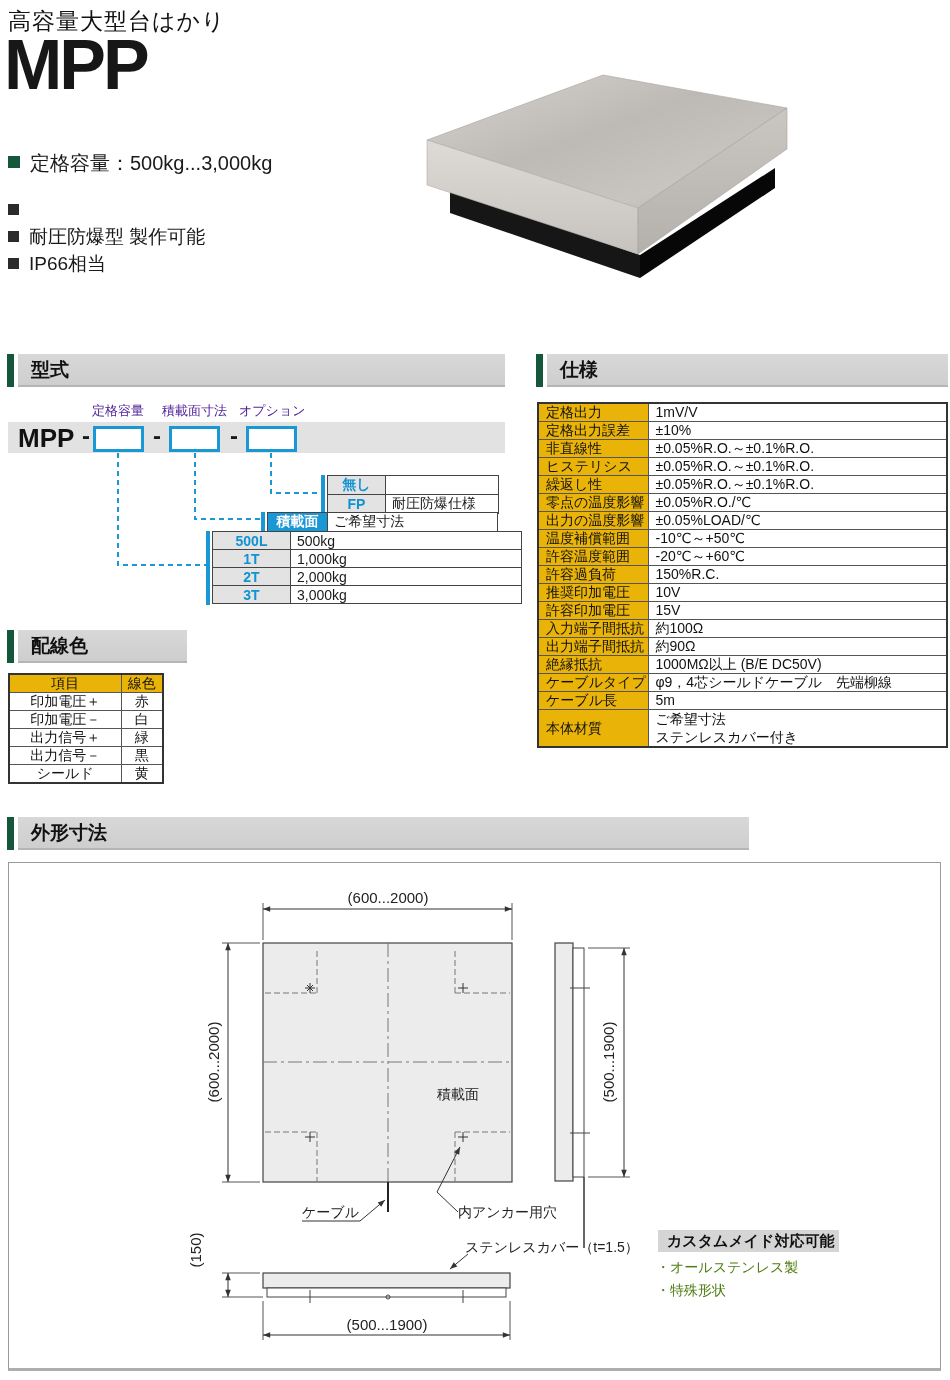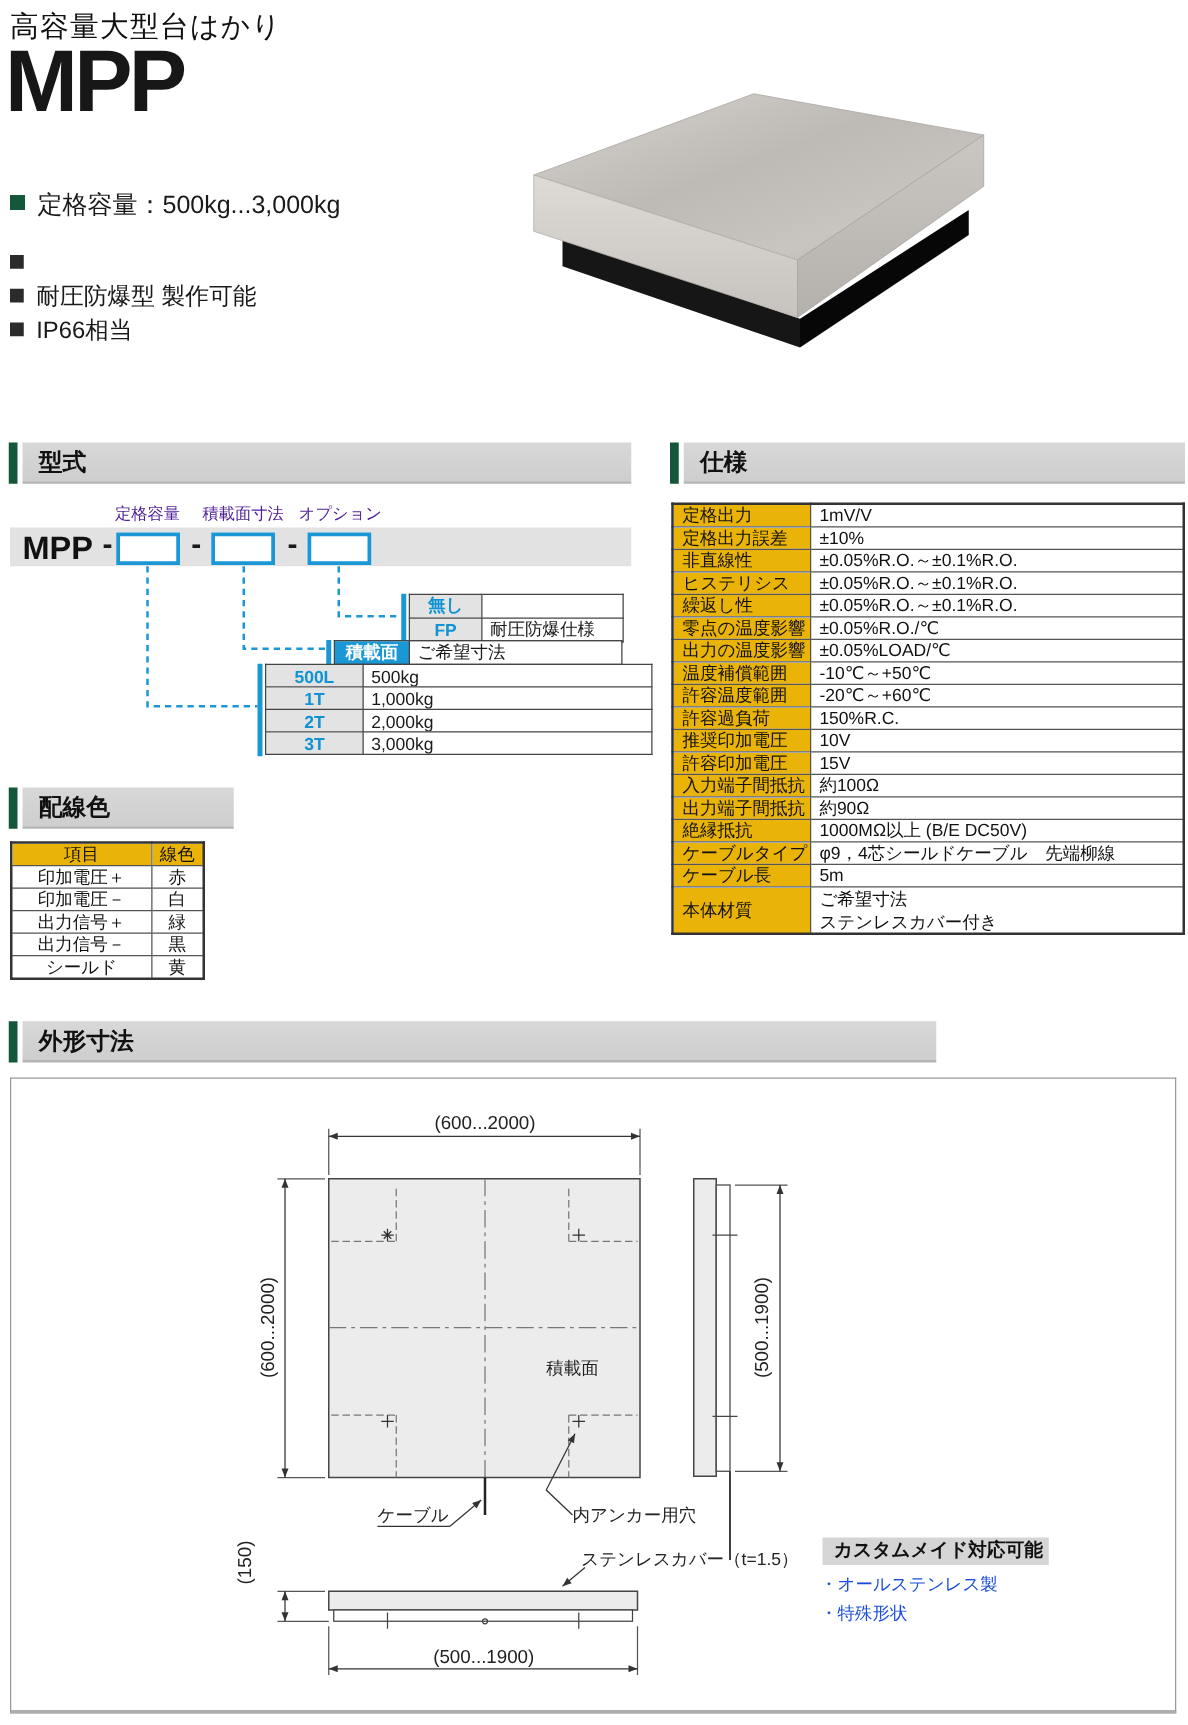--- a/index.html
+++ b/index.html
@@ -56,21 +56,21 @@
   .ext { stroke:#555; stroke-width:1; fill:none; }
   .cl { stroke:#777; stroke-width:1; fill:none; stroke-dasharray:14 4 3 4; }
   .cd { stroke:#777; stroke-width:1; fill:none; stroke-dasharray:6 3; }
   .solid { stroke:#444; stroke-width:1; fill:none; }
   .fig { fill:#ececec; stroke:#444; stroke-width:1.2; }
   .figw { fill:#fff; stroke:#444; stroke-width:1; }
   text.dt { font-size:15px; fill:#222; }
   text.lb { font-size:14px; fill:#222; }
   .custom-title { left:658px; top:1230px; width:181px; height:22px; background:#d5d5d5;
     font-size:15px; font-weight:bold; line-height:22px; padding-left:9px; color:#111; }
-  .custom-item { left:656px; top:1256px; font-size:14px; line-height:23px; color:#1d4ed8; }
+  .custom-item { left:656px; top:1256px; font-size:14px; line-height:23px; color:#4d7c0f; }
 </style>
 </head>
 <body>
 
 <div class="page">
 
   <div class="abs subtitle">高容量大型台はかり</div>
   <div class="abs mpp">MPP</div>
 
   <div class="abs bullet bullet-primary">

